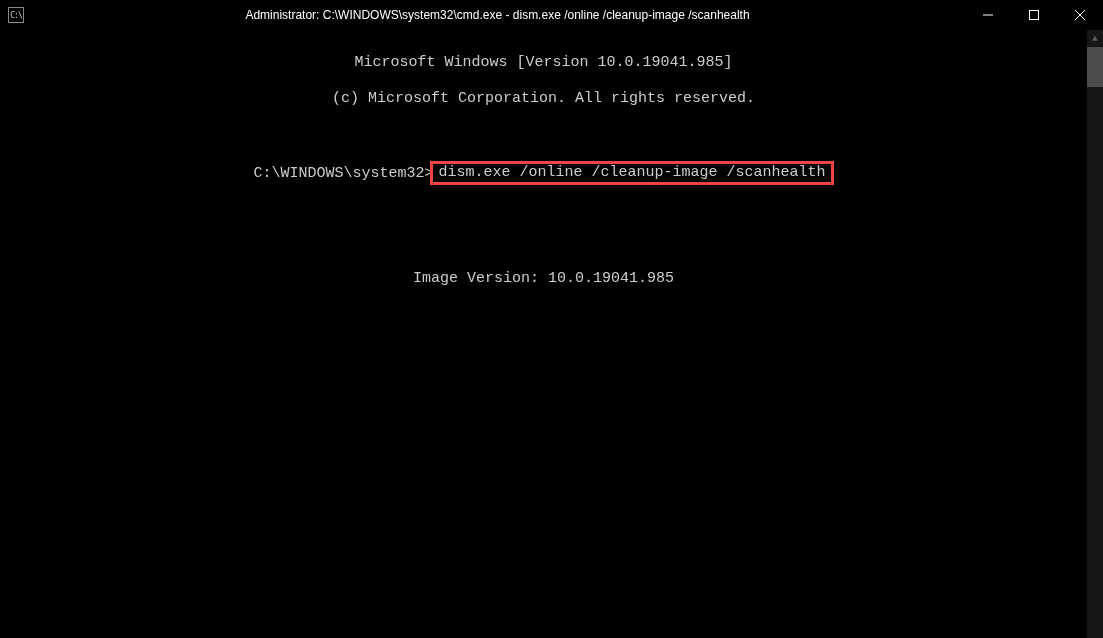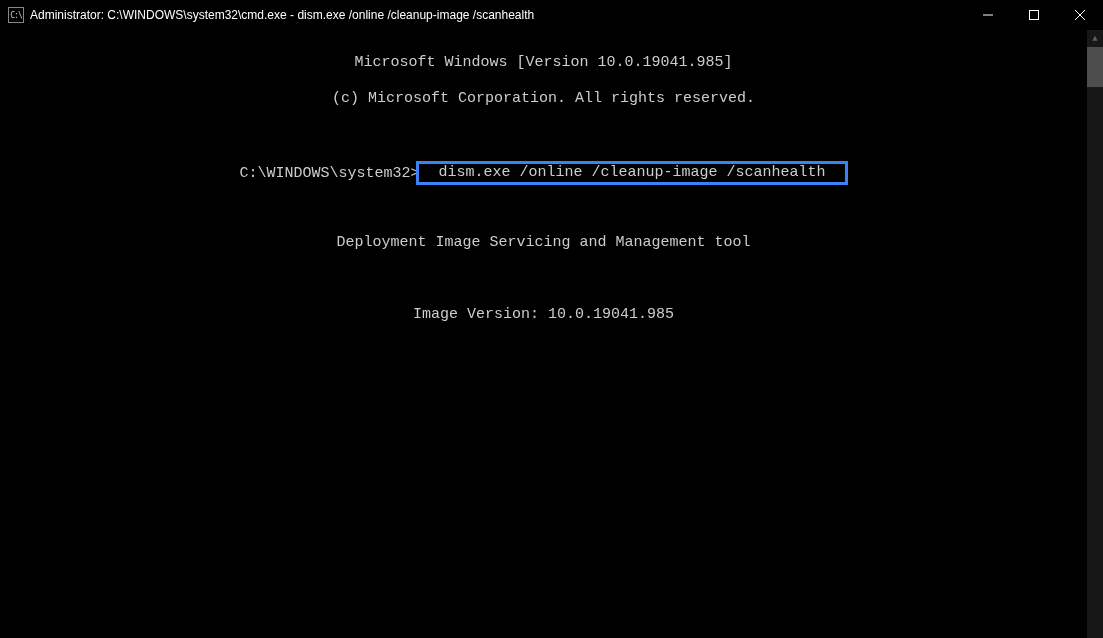--- a/index.html
+++ b/index.html
@@ -39,20 +39,21 @@
       justify-content: center;
       font-size: 8px;
       font-family: Consolas, monospace;
       color: #ccc;
       letter-spacing: -1px;
     }
     .titlebar-title {
       flex: 1;
       white-space: nowrap;
       overflow: hidden;
+      text-align: center;
     }
     .win-controls {
       display: flex;
       height: 100%;
     }
     .win-btn {
       width: 46px;
       height: 30px;
       display: flex;
       align-items: center;
@@ -99,23 +100,23 @@
       height: 40px;
       background: #4d4d4d;
     }
     .line {
       display: block;
       height: 18px;
       text-align: center;
     }
     .highlight-box {
       display: inline-block;
-      border: 3px solid #3b82f6;
+      border: 3px solid #ef4444;
       margin-left: -3px;
-      padding: 0 19px;
+      padding: 0 5px;
       line-height: 18px;
       height: 24px;
       position: relative;
       top: -1px;
     }
     .cursor {
       display: inline-block;
       width: 9px;
       height: 3px;
       background: #cccccc;
@@ -150,21 +151,20 @@
   </div>
 </div>
 
 <div class="terminal-area">
   <div class="terminal-content">
 <span class="line">Microsoft Windows [Version 10.0.19041.985]</span>
 <span class="line">(c) Microsoft Corporation. All rights reserved.</span>
 <span class="line"></span>
 <span class="line"><span>C:\WINDOWS\system32&gt;</span><span class="highlight-box">dism.exe /online /cleanup-image /scanhealth</span></span>
 <span class="line"></span>
-<span class="line">Deployment Image Servicing and Management tool</span>
 <span class="line"></span>
 <span class="line">Image Version: 10.0.19041.985</span>
 <span class="line"></span>
   </div>
   <div class="scrollbar">
     <div class="scroll-arrow">▲</div>
     <div class="scroll-thumb"></div>
   </div>
 </div>
 

